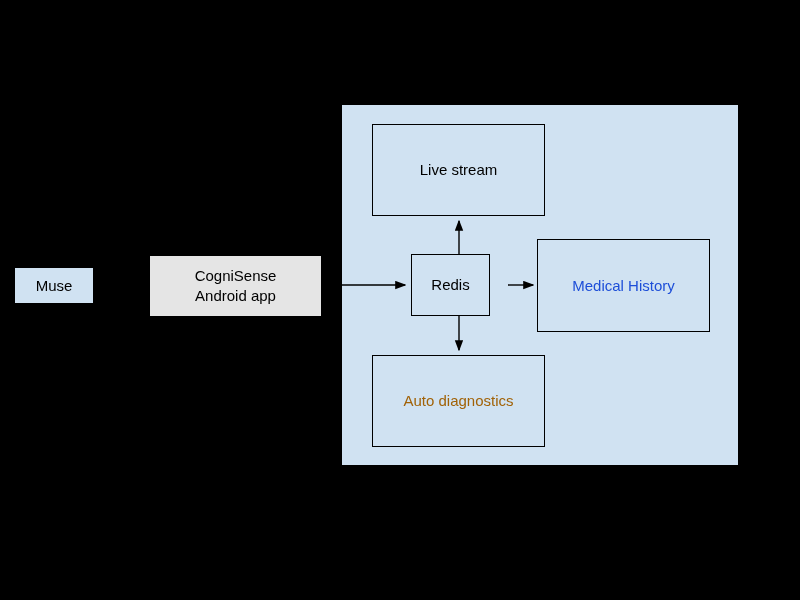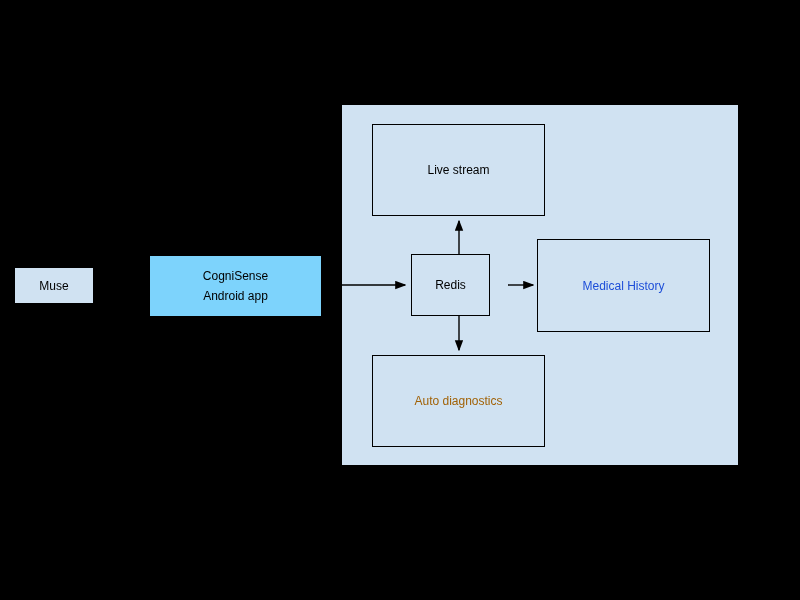--- a/index.html
+++ b/index.html
@@ -23,21 +23,21 @@
     background: #000000;
   }
   .node {
     position: absolute;
     box-sizing: border-box;
     display: flex;
     align-items: center;
     justify-content: center;
     text-align: center;
     color: #000000;
-    font-size: 12px;
+    font-size: 15px;
     line-height: 20px;
     white-space: pre-line;
   }
   .panel {
     position: absolute;
     box-sizing: border-box;
   }
   .stroked {
     border: 1px solid #000000;
   }
@@ -69,21 +69,21 @@
     <g id="edge-paths">
         <path d="M 341 285 L 405 285" stroke="#000000" stroke-width="1.4" fill="none" marker-end="url(#arrowhead)"></path>
         <path d="M 459 254 L 459 221" stroke="#000000" stroke-width="1.4" fill="none" marker-end="url(#arrowhead)"></path>
         <path d="M 508 285 L 533 285" stroke="#000000" stroke-width="1.4" fill="none" marker-end="url(#arrowhead)"></path>
         <path d="M 459 316 L 459 350" stroke="#000000" stroke-width="1.4" fill="none" marker-end="url(#arrowhead)"></path>
       </g>
   </svg>
 
   <div id="node-layer">
       <div class="node nolabelborder" style="left: 15px; top: 268px; width: 78px; height: 35px; background: rgb(208, 226, 242); color: rgb(0, 0, 0);"><span>Muse</span></div>
-      <div class="node nolabelborder" style="left: 150px; top: 256px; width: 171px; height: 60px; background: #7dd3fc; color: rgb(0, 0, 0);"><span>CogniSense
+      <div class="node nolabelborder" style="left: 150px; top: 256px; width: 171px; height: 60px; background: #e5e5e5; color: rgb(0, 0, 0);"><span>CogniSense
 Android app</span></div>
       <div class="node stroked" style="left: 372px; top: 124px; width: 173px; height: 92px; background: rgb(208, 226, 242); color: rgb(0, 0, 0); border-color: rgb(0, 0, 0);"><span>Live stream</span></div>
       <div class="node stroked" style="left: 411px; top: 254px; width: 79px; height: 62px; background: rgb(208, 226, 242); color: rgb(0, 0, 0); border-color: rgb(0, 0, 0);"><span>Redis</span></div>
       <div class="node stroked" style="left: 537px; top: 239px; width: 173px; height: 93px; background: rgb(208, 226, 242); color: #1d4ed8; border-color: rgb(0, 0, 0);"><span>Medical History</span></div>
       <div class="node stroked" style="left: 372px; top: 355px; width: 173px; height: 92px; background: rgb(208, 226, 242); color: #a16207; border-color: rgb(0, 0, 0);"><span>Auto diagnostics</span></div>
     </div>
 
 </div>
 
 </body></html>

